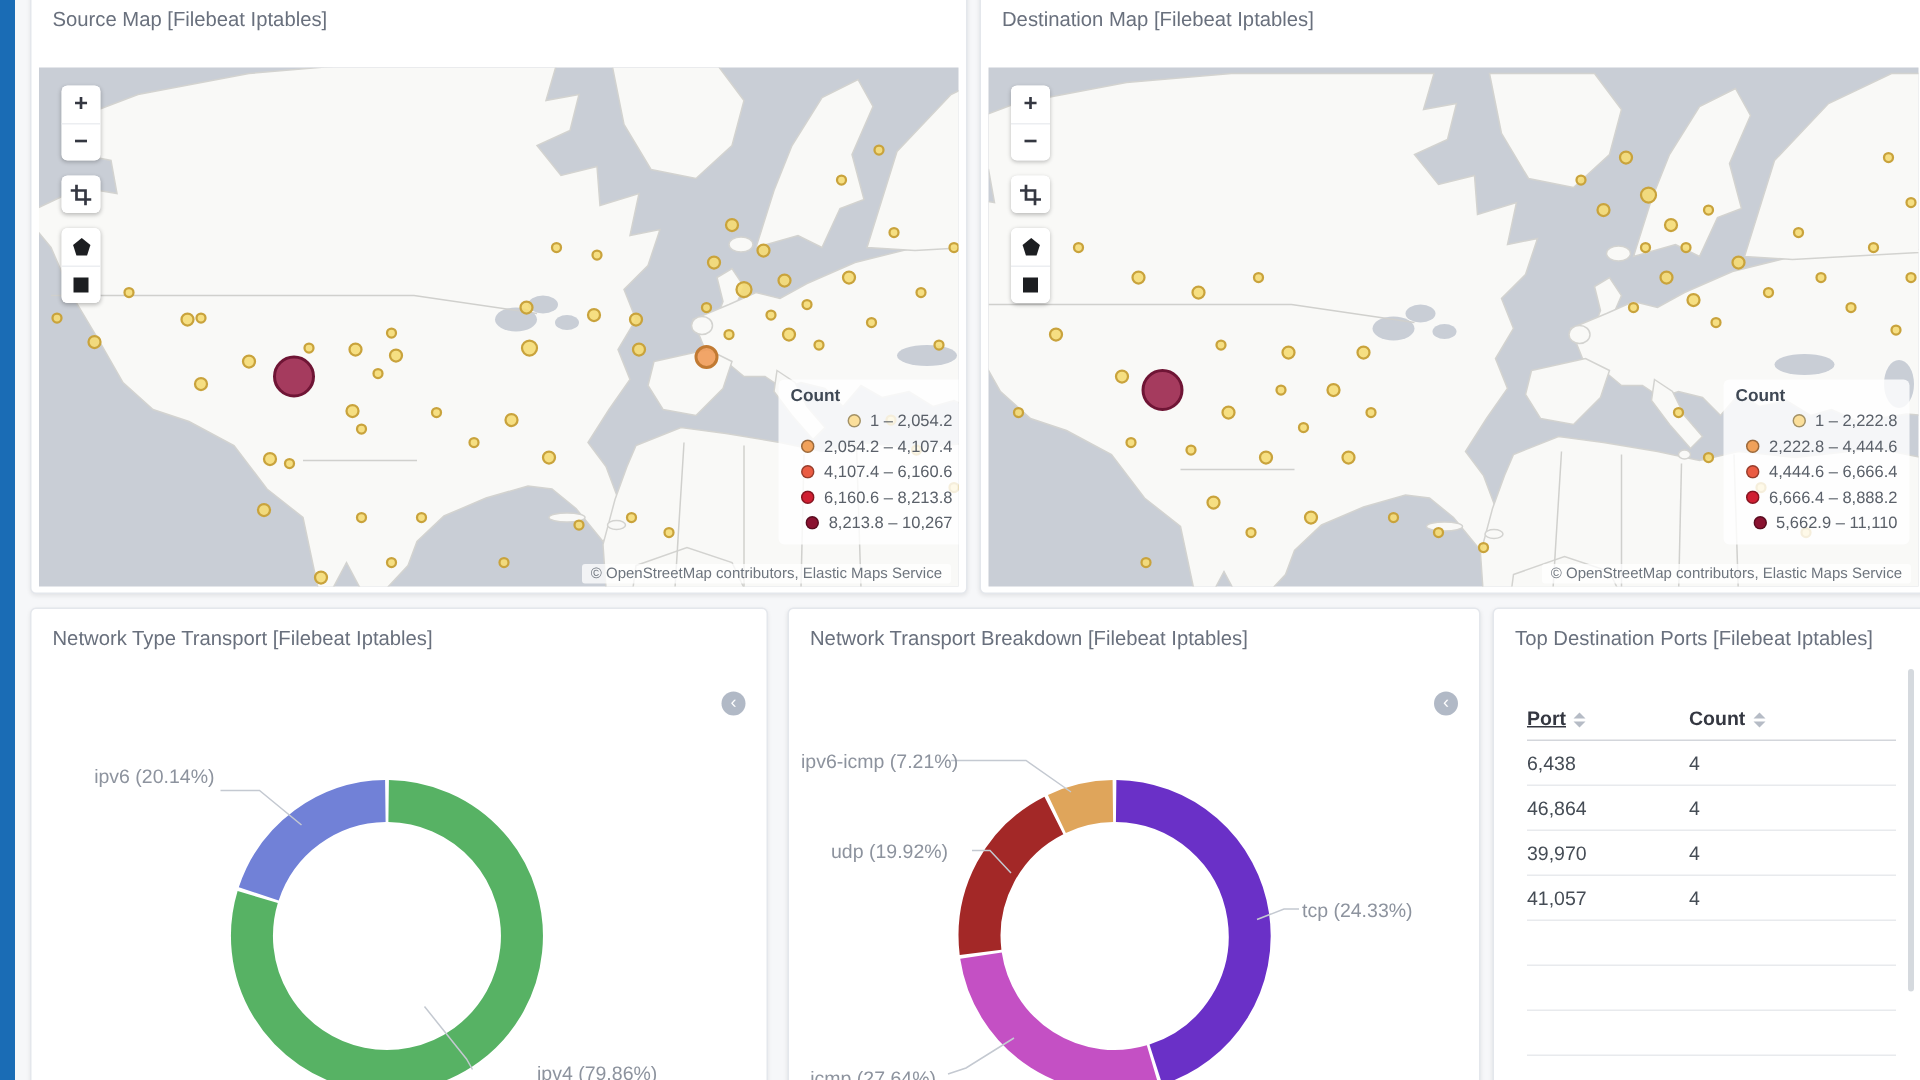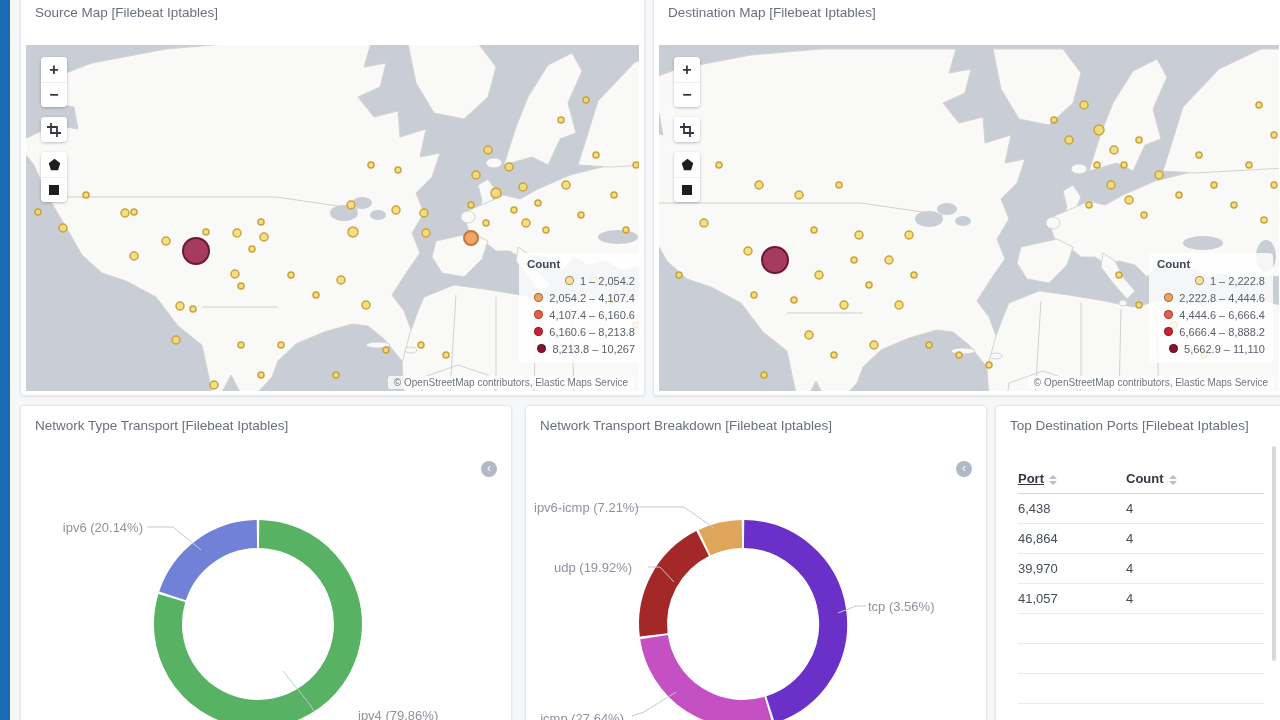--- a/index.html
+++ b/index.html
@@ -348,40 +348,40 @@
 
 <div class="panel" style="left:20px; top:405px; width:492px; height:330px;">
   <div class="panel-title">Network Type Transport [Filebeat Iptables]</div>
   <div class="legend-toggle" style="right:14px;">‹</div>
   <svg id="donut-1" width="492" height="330" viewBox="0 0 492 330" style="position:absolute; left:0; top:0;">
       <path d="M151.5,189.9 A90,90 0 0 1 235.9,128.0" fill="none" stroke="#7181d7" stroke-width="28"></path>
       <path d="M238.1,128.0 A90,90 0 1 1 150.8,192.0" fill="none" stroke="#57b264" stroke-width="28"></path>
     <polyline class="leader" points="126,121 152,121 180,144"></polyline>
     <polyline class="leader" points="262,265 290,300 294,307"></polyline>
   </svg>
-  <div class="donut-label" style="left:30px; top:114px; width:92px; text-align:right;">ipv6 (20.14%)</div>
+  <div class="donut-label" style="left:30px; top:104px; width:92px; text-align:right;">ipv6 (20.14%)</div>
   <div class="donut-label" style="left:293px; top:302px;margin-left:44px;">ipv4 (79.86%)</div>
 </div>
 
 <div class="panel" style="left:525px; top:405px; width:462px; height:330px;">
   <div class="panel-title">Network Transport Breakdown [Filebeat Iptables]</div>
   <div class="legend-toggle" style="right:14px;">‹</div>
   <svg id="donut-2" width="462" height="330" viewBox="0 0 462 330" style="position:absolute; left:0; top:0;">
       <path d="M178.6,136.6 A90,90 0 0 1 215.9,128.0" fill="none" stroke="#dfa55b" stroke-width="28"></path>
       <path d="M127.7,228.9 A90,90 0 0 1 176.6,137.6" fill="none" stroke="#a32827" stroke-width="28"></path>
       <path d="M242.5,304.3 A90,90 0 0 1 128.0,231.1" fill="none" stroke="#c450c4" stroke-width="28"></path>
       <path d="M218.1,128.0 A90,90 0 0 1 244.6,303.7" fill="none" stroke="#6a30c7" stroke-width="28"></path>
     <polyline class="leader" points="108,101 158,101 188,122"></polyline>
     <polyline class="leader" points="122,161 134,161 148,176"></polyline>
     <polyline class="leader" points="312,207 330,200 340,200"></polyline>
     <polyline class="leader" points="150,286 118,306 106,310"></polyline>
   </svg>
   <div class="donut-label" style="left:8px; top:94px; width:96px; text-align:right;">ipv6-icmp (7.21%)</div>
   <div class="donut-label" style="left:28px; top:154px; width:90px; text-align:left;">udp (19.92%)</div>
-  <div class="donut-label" style="left:342px; top:193px;">tcp (3.56%)</div>
+  <div class="donut-label" style="left:342px; top:193px;">tcp (24.33%)</div>
   <div class="donut-label" style="left:8px; top:305px; width:90px; text-align:right;">icmp (27.64%)</div>
 </div>
 
 <div class="panel" style="left:995px; top:405px; width:290px; height:330px;">
   <div class="panel-title">Top Destination Ports [Filebeat Iptables]</div>
   <div class="tbl">
     <table>
       <thead>
         <tr>
           <th style="width:108px;text-decoration:underline;">

